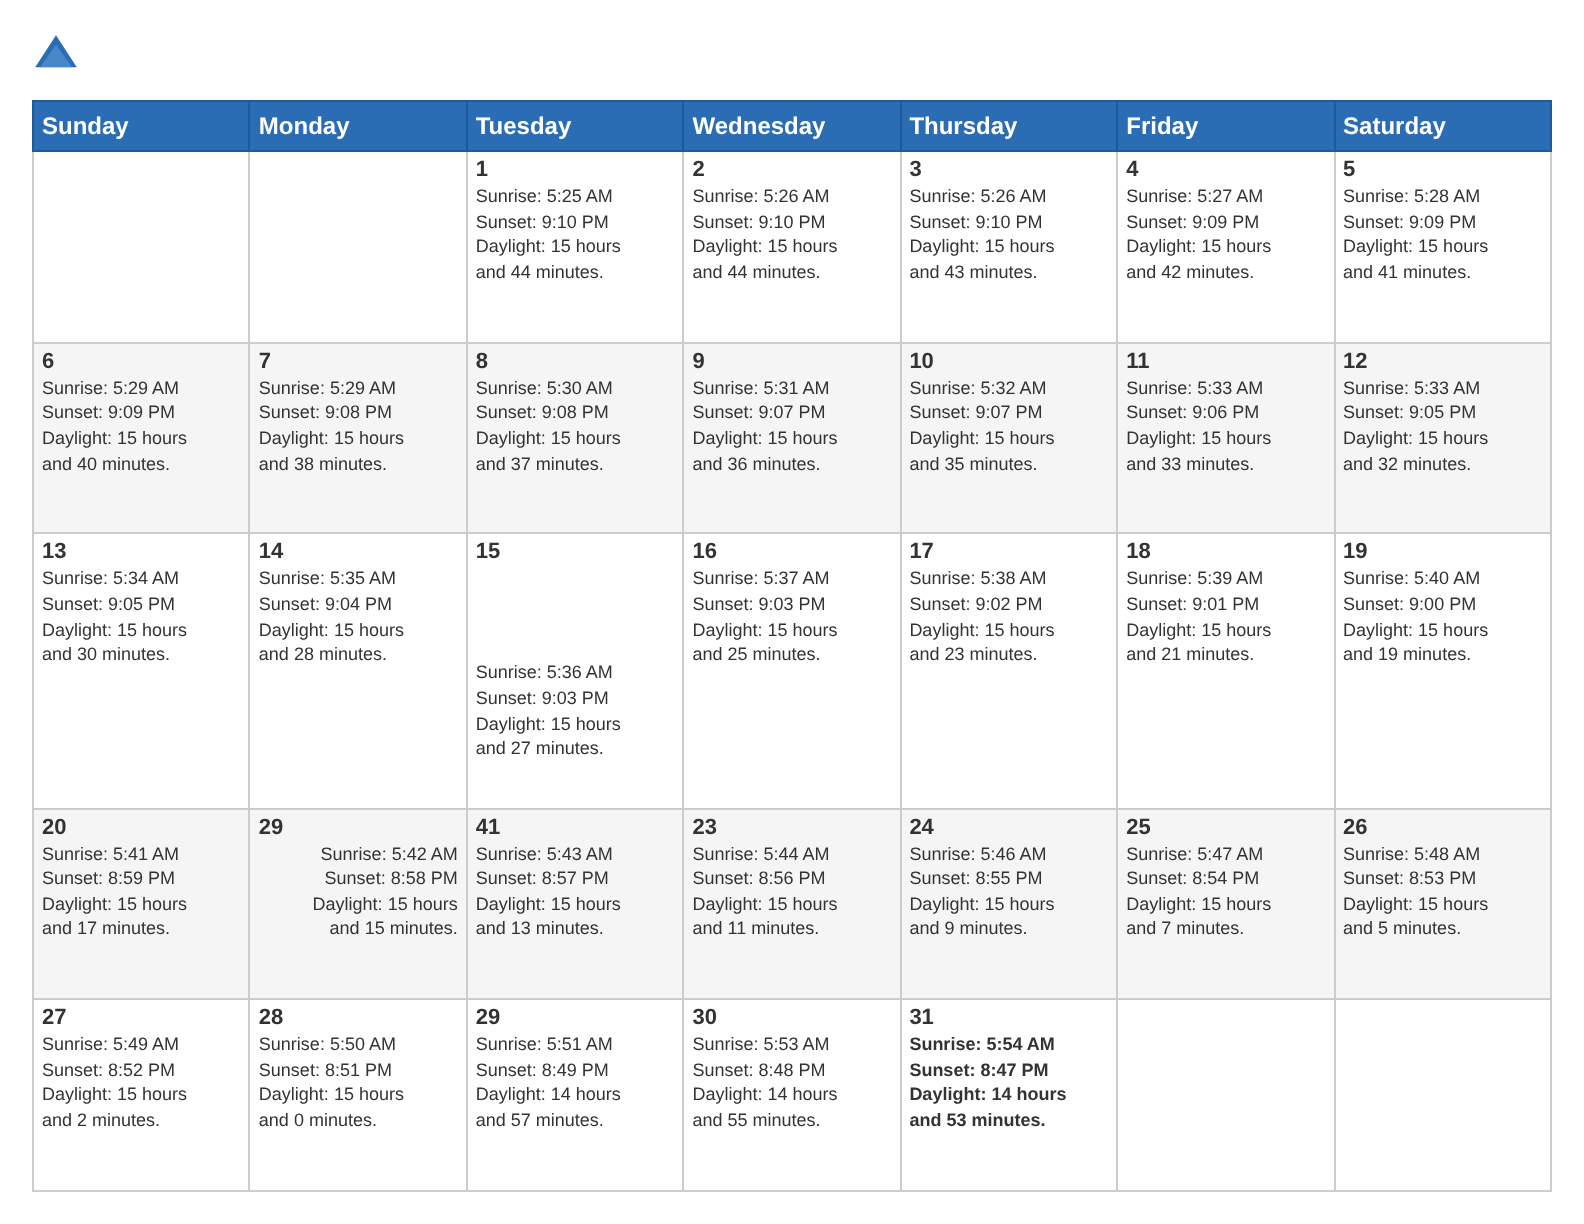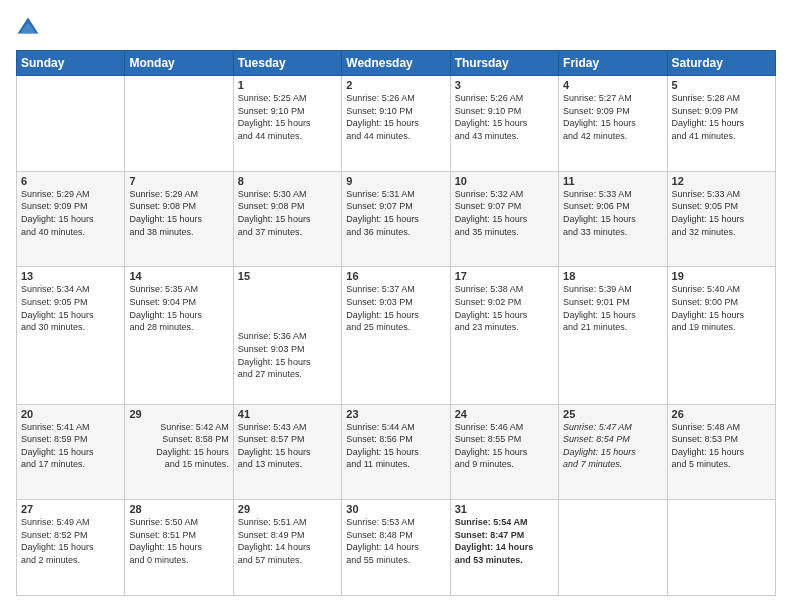--- a/index.html
+++ b/index.html
@@ -303,21 +303,21 @@
           </td>
           <td>
             <span class="day-number">24</span>
             <div class="day-info" style="white-space: pre-line;">Sunrise: 5:46 AM
 Sunset: 8:55 PM
 Daylight: 15 hours
 and 9 minutes.</div>
           </td>
           <td>
             <span class="day-number">25</span>
-            <div class="day-info" style="white-space: pre-line; font-style: italic;">Sunrise: 5:47 AM
+            <div class="day-info" style="white-space: pre-line;">Sunrise: 5:47 AM
 Sunset: 8:54 PM
 Daylight: 15 hours
 and 7 minutes.</div>
           </td>
           <td>
             <span class="day-number">26</span>
             <div class="day-info" style="white-space: pre-line;">Sunrise: 5:48 AM
 Sunset: 8:53 PM
 Daylight: 15 hours
 and 5 minutes.</div>

